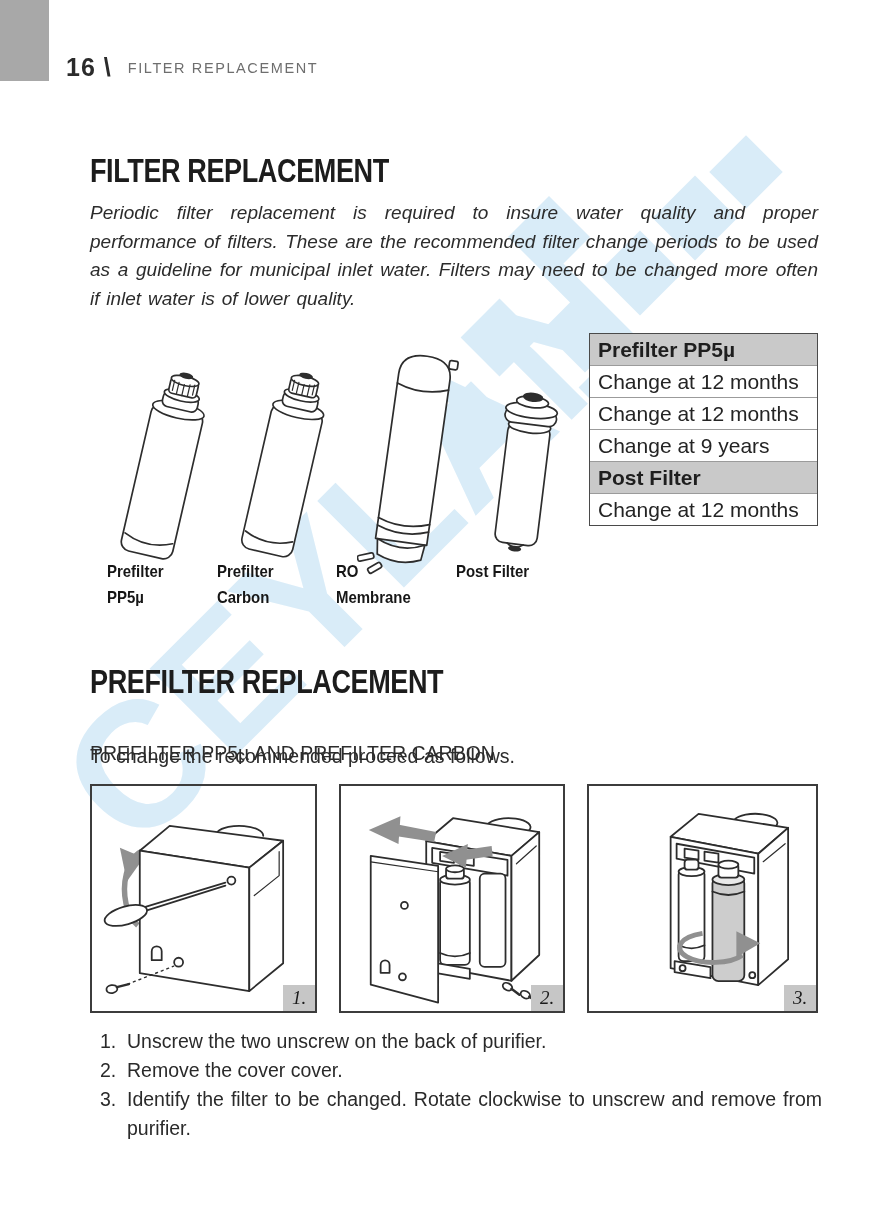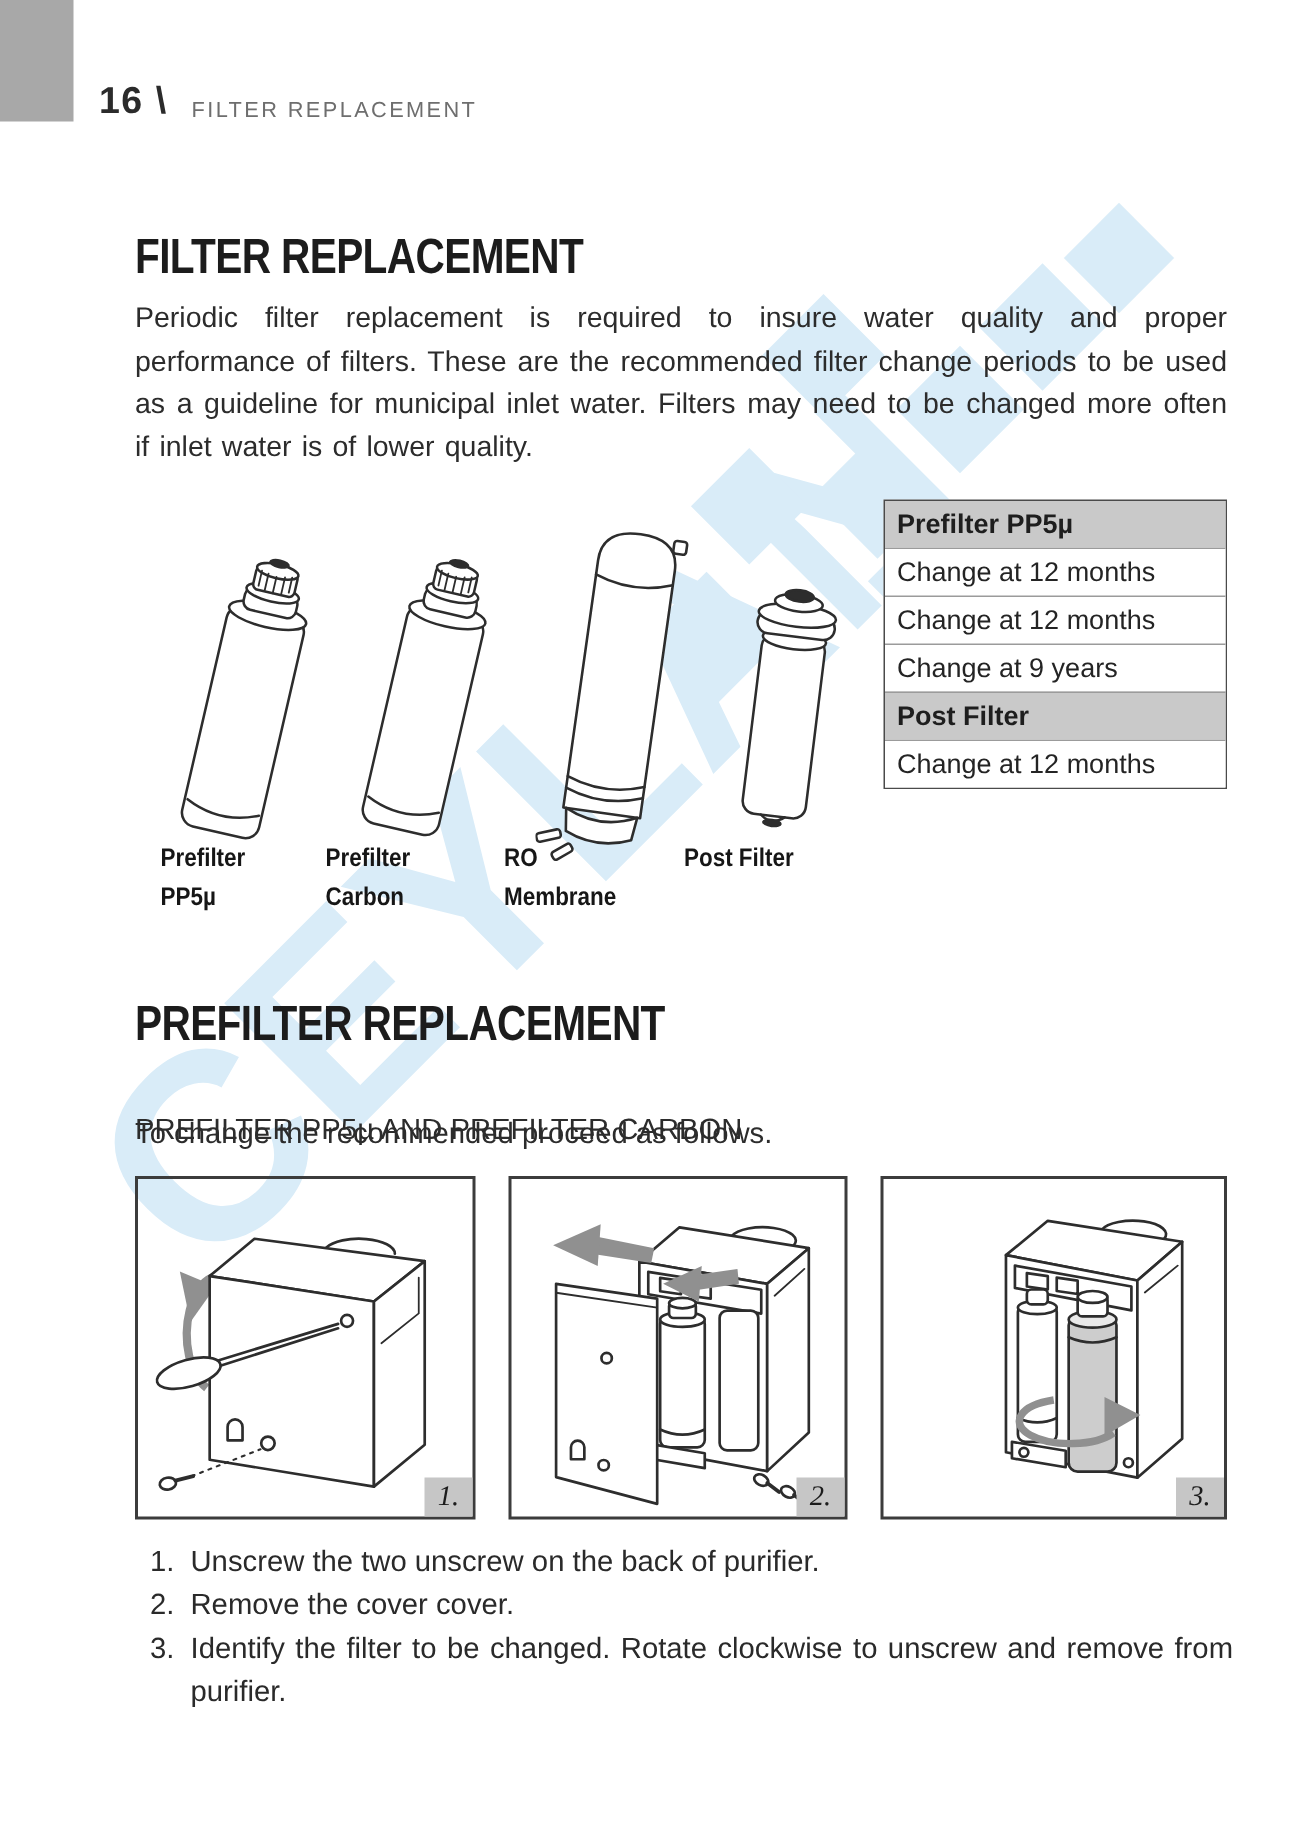--- a/index.html
+++ b/index.html
@@ -11,46 +11,47 @@
   .watermark{position:absolute; inset:0; pointer-events:none;}
   .wm-text{
     position:absolute; left:-48px; top:440px; width:800px; text-align:center;
     font-size:178px; font-weight:700; letter-spacing:0px; line-height:225px;
     color:#d9ecf8; transform:rotate(-45deg); white-space:nowrap;
     font-family:"Liberation Sans", sans-serif;
   }
   .wm-d{position:absolute; background:#d9ecf8;}
   
   .corner-block{position:absolute; left:0; top:0; width:49px; height:81px; background:#a8a8a8;}
-  .page-head{position:absolute; left:66px; top:53px; display:flex; align-items:flex-end;}
+  .page-head{position:absolute; left:66px; top:53px; display:flex; align-items:center;}
   .page-num{font-size:25px; font-weight:700; color:#2b2b2b; letter-spacing:1px;}
   .head-title{font-size:14.5px; color:#6e6e6e; letter-spacing:1.6px; margin-left:16px; font-weight:400;}
   
   .h1{
     position:absolute; left:90px; top:152px; margin:0;
     font-size:33px; font-weight:700; color:#1c1c1c; letter-spacing:-0.5px;
     transform:scaleX(0.82); transform-origin:left top; white-space:nowrap;
   }
   .intro{
     position:absolute; left:90px; top:199px; width:728px; margin:0;
     font-size:19px; line-height:28.6px; text-align:justify; color:#2c2c2c;
     word-spacing:1.5px;
+    font-style:italic;
   }
   
   .media-row{position:absolute; left:90px; top:333px; width:728px; height:290px;}
   .filters-illus{position:absolute; left:4px; top:0; width:500px; height:290px;}
   .cart{position:absolute;}
   .f-label{position:absolute; top:226px; font-size:17px; font-weight:700; color:#161616;
     line-height:26px; transform:scaleX(0.88); transform-origin:left top; white-space:nowrap;}
   .schedule-table{
     position:absolute; right:0; top:0; width:229px;
     border:1px solid #4a4a4a; box-sizing:border-box; background:#fff;
   }
   .srow{height:31px; display:flex; align-items:center; padding-left:8px;
-    font-size:18px; color:#242424; border-top:1px solid #9b9b9b; background:#fff;}
+    font-size:21px; color:#242424; border-top:1px solid #9b9b9b; background:#fff;}
   .srow:first-child{border-top:none;}
   .srow.h{background:#c9c9c9; font-weight:700; color:#1e1e1e;}
   
   .h2{
     position:absolute; left:90px; top:663px; margin:0;
     font-size:33px; font-weight:700; color:#1c1c1c; letter-spacing:-0.5px;
     transform:scaleX(0.82); transform-origin:left top; white-space:nowrap;
   }
   .sub1{position:absolute; left:90px; top:714px; font-size:19.5px; color:#2c2c2c;margin-top:28px;}
   .sub2{position:absolute; left:90px; top:745px; font-size:19.5px; color:#2c2c2c;}

